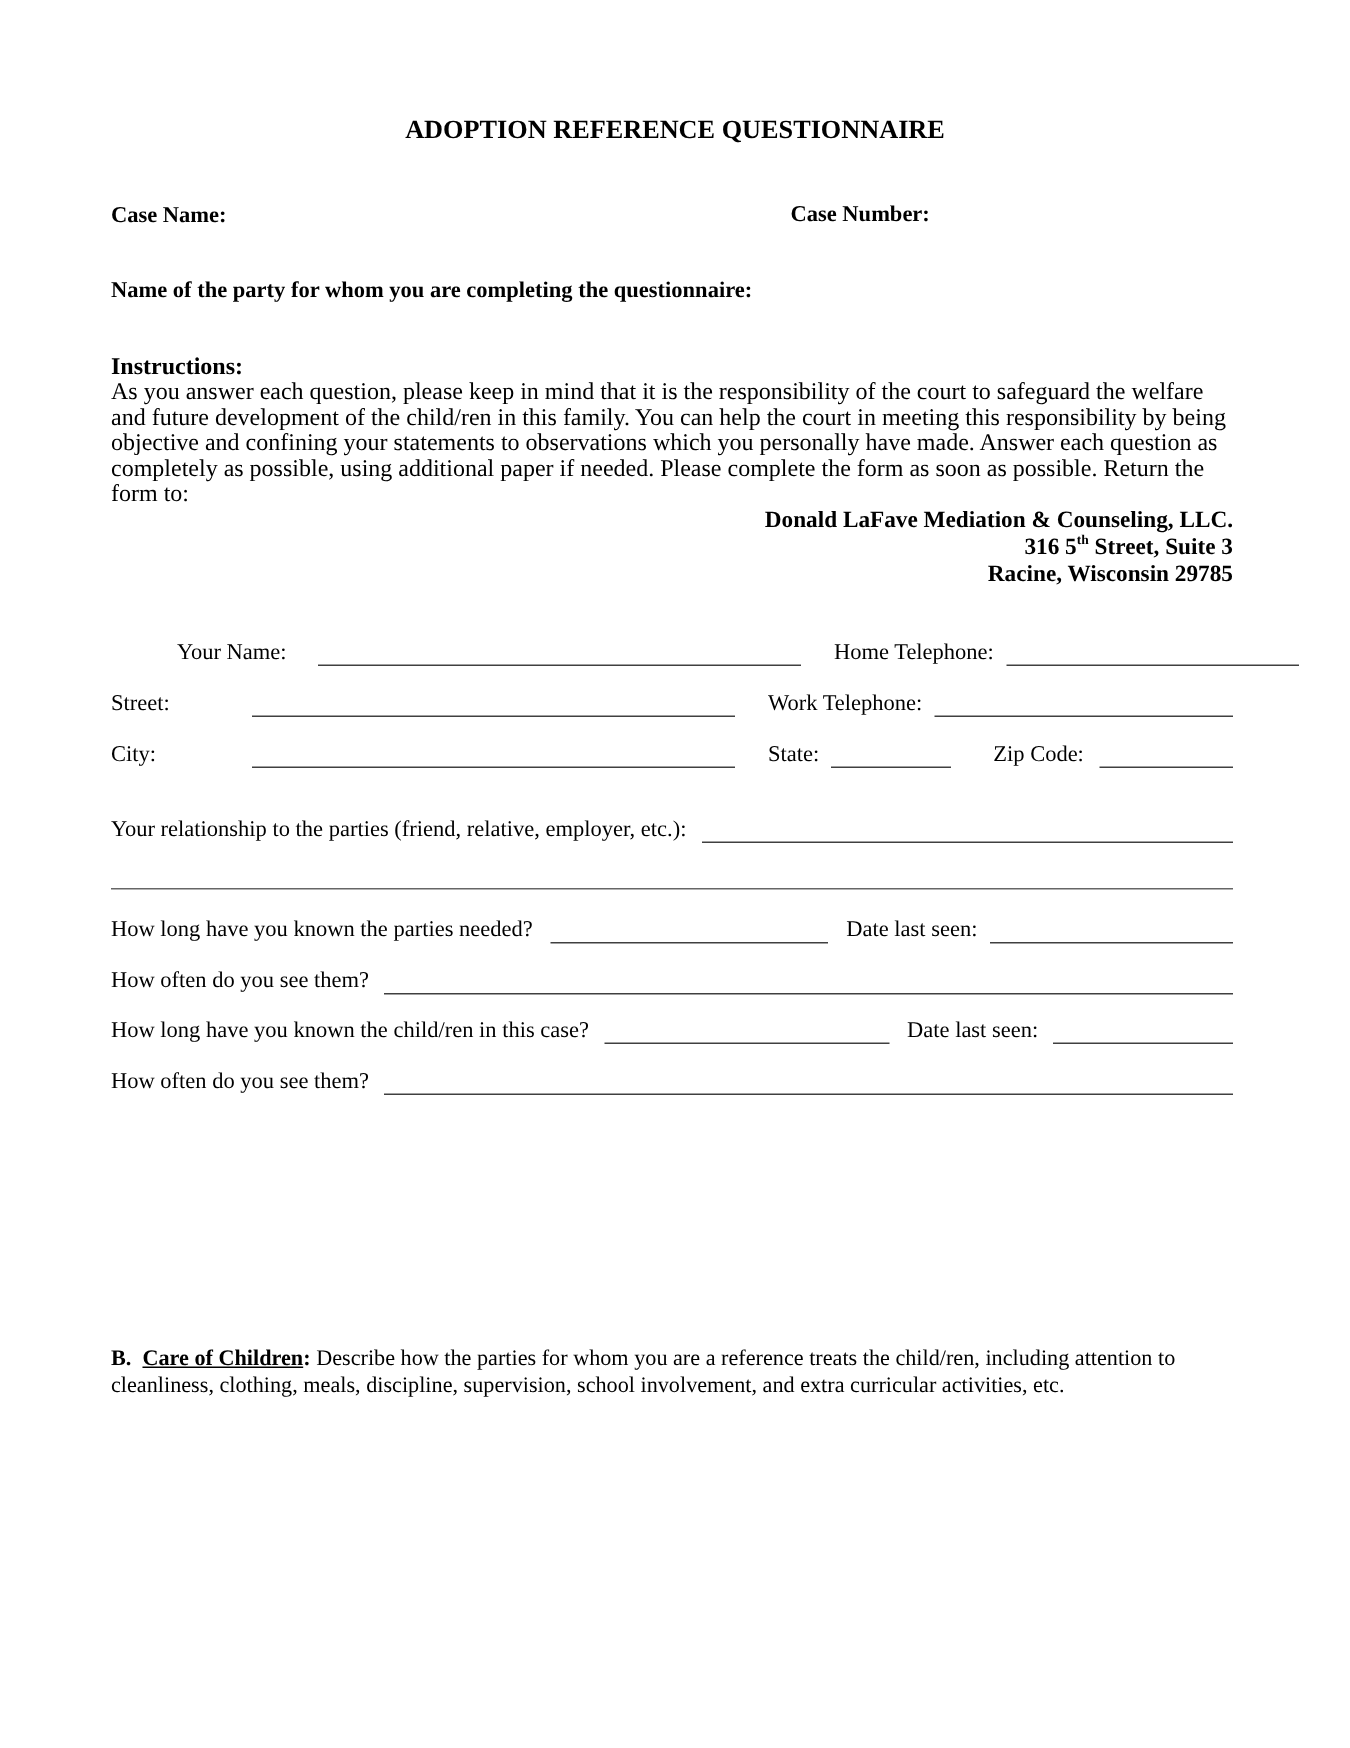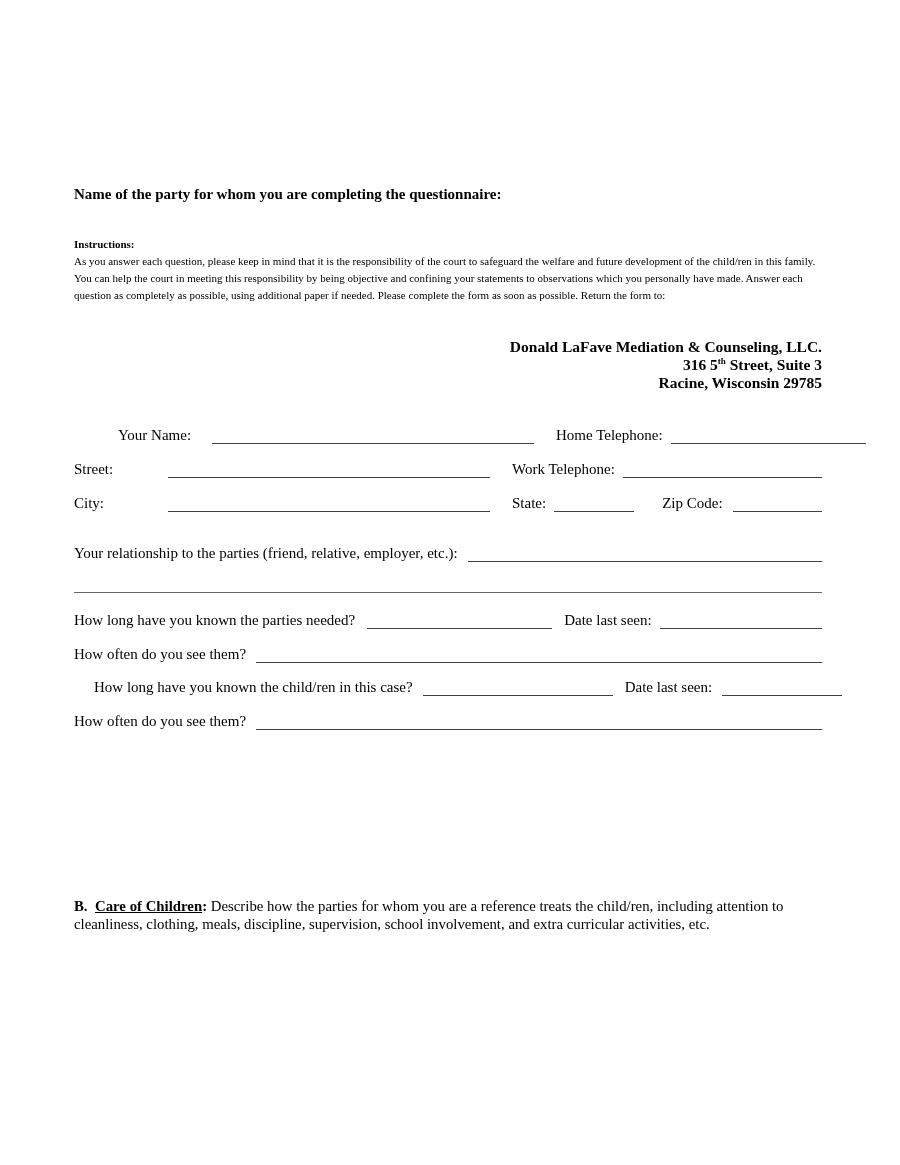--- a/index.html
+++ b/index.html
@@ -25,21 +25,21 @@
     font-weight: bold;
     font-size: 17.5px;
   }
 
   .case-row { top: 135px; height: 20px; }
   .case-row .lbl { font-weight: bold; font-size: 15px; }
   .case-number { position: absolute; left: 453px; top: 0; }
 
   .party-row { top: 186px; font-weight: bold; font-size: 15px; }
 
-  .instructions { top: 236px; font-size: 11px; line-height: 17px; }
+  .instructions { top: 236px; font-size: 16px; line-height: 17px; }
   .instructions .head { font-weight: bold; }
 
   .address { top: 338px; text-align: right; font-weight: bold; font-size: 15.5px; line-height: 18px; }
   .address sup { font-size: 9px; vertical-align: super; line-height: 0; }
 
   .frow {
     display: flex;
     align-items: flex-end;
     font-size: 15px;
     height: 19px;
@@ -60,38 +60,43 @@
   .ml12 { margin-left: 12px; }
   .ml16 { margin-left: 28px; }
   .ml22 { margin-left: 22px; }
   .grow { flex: 1 1 auto; }
 
   .row-relationship { top: 543px; justify-content: flex-end; }
   .full-line { top: 577px; height: 16px; border-bottom: 1.5px solid #666; }
 
   .row-known1 { top: 610px; }
   .row-often1 { top: 644px; }
-  .row-known2 { top: 677px; margin-left: 20px; }
+  .row-known2 { top: 677px; }
   .row-often2 { top: 711px; }
   .line-185 { width: 185px; }
   .line-190 { width: 190px; }
 
   .section { font-size: 14.8px; line-height: 17.5px; }
   .section-a { top: 763px; }
   .section-b { top: 898px; }
   .section .letter { font-weight: bold; }
   .section .heading { font-weight: bold; text-decoration: underline; }
   .section .colon { font-weight: bold; }
 </style>
 </head>
 <body>
 
 <div class="page">
 
+  <div class="abs title">ADOPTION REFERENCE QUESTIONNAIRE</div>
 
+  <div class="abs case-row">
+    <span class="lbl">Case Name:</span>
+    <span class="lbl case-number">Case Number:</span>
+  </div>
 
   <div class="abs party-row">Name of the party for whom you are completing the questionnaire:</div>
 
   <div class="abs instructions">
     <div class="head">Instructions:</div>
     <div>As you answer each question, please keep in mind that it is the responsibility of the court to safeguard the welfare and future development of the child/ren in this family.  You can help the court in meeting this responsibility by being objective and confining your statements to observations which you personally have made.  Answer each question as completely as possible, using additional paper if needed.  Please complete the form as soon as possible.  Return the form to:</div>
   </div>
 
   <div class="abs address">
     <div>Donald LaFave Mediation &amp; Counseling, LLC.</div>

